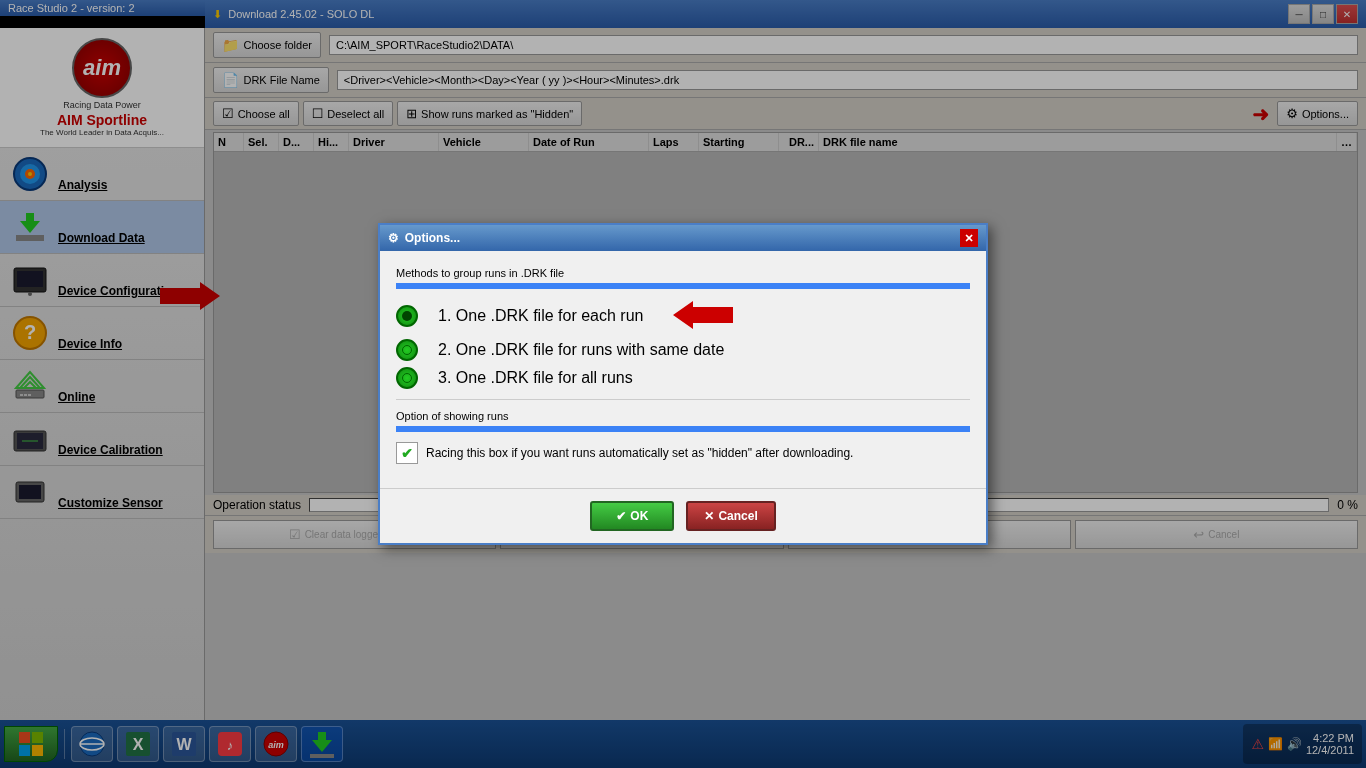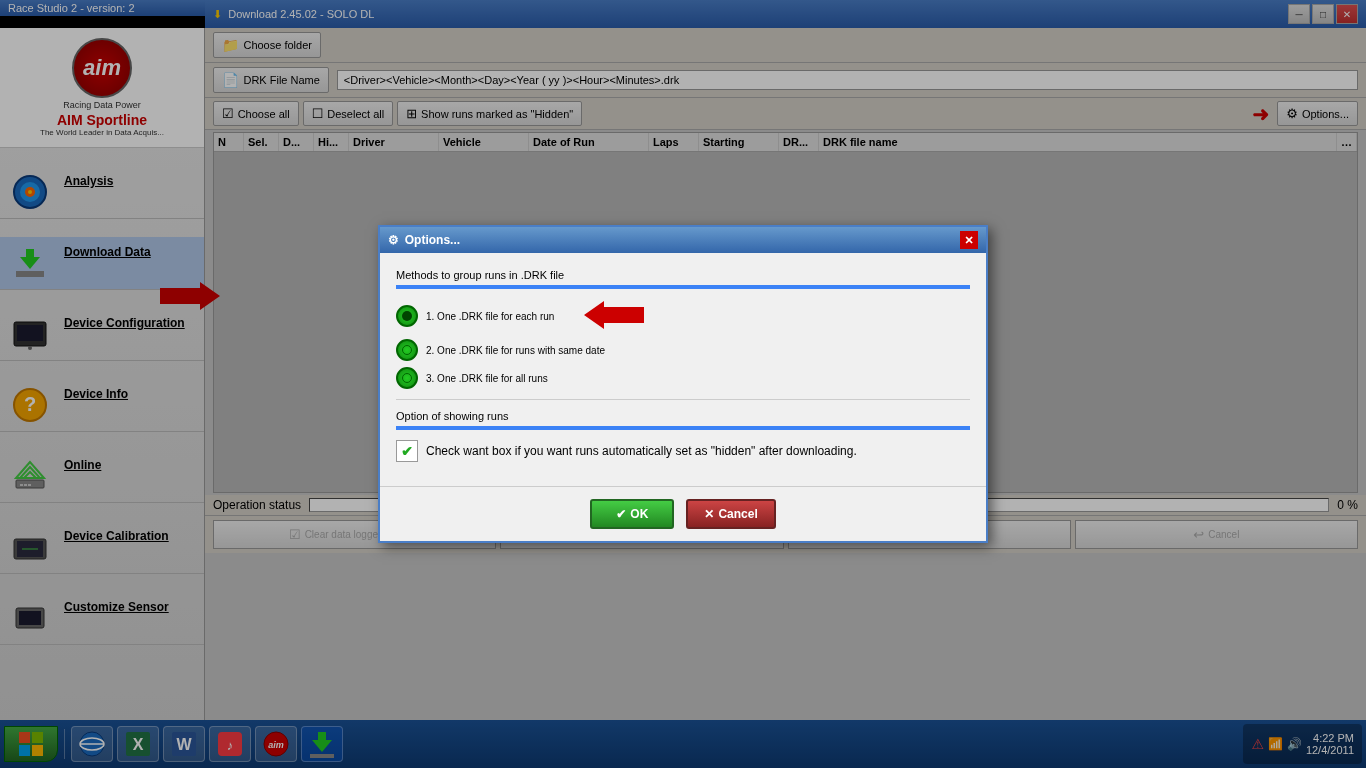--- a/index.html
+++ b/index.html
@@ -37,22 +37,22 @@
     .logo-circle {
       width: 60px; height: 60px; border-radius: 50%; background: radial-gradient(circle, #cc0000, #880000);
       display: flex; align-items: center; justify-content: center; color: white; font-weight: bold; font-size: 18px;
       border: 2px solid #666;
     }
     .logo-tagline { font-size: 9px; color: #333; text-align: left; margin-top: 2px; }
     .logo-brand { font-size: 14px; color: #cc0000; font-weight: bold; margin-top: 2px; }
     .logo-sub { font-size: 8px; color: #333; text-align: center; }
 
     .sidebar-item {
-      width: 100%; display: flex; align-items: flex-start; padding: 8px 12px; gap: 16px;
-      cursor: pointer; border-bottom: 1px solid #bbb; transition: background 0.1s; margin-top: 18px;
+      width: 100%; display: flex; align-items: flex-end; padding: 8px 12px; gap: 10px;
+      cursor: pointer; border-bottom: 1px solid #bbb; transition: background 0.1s;
     }
     .sidebar-item.active { background: #b0c8e8; }
     .sidebar-icon { width: 36px; height: 36px; display: flex; align-items: center; justify-content: center; }
     .sidebar-label { font-size: 12px; font-weight: bold; color: #000; text-decoration: underline; }
 
     
     .menu-bar {
       position: absolute; top: 28px; left: 0; width: 205px; height: 20px;
       background: #d4d0c8; border-bottom: 1px solid #999;
       display: flex; align-items: center; padding: 0 4px; gap: 8px;
@@ -108,22 +108,22 @@
       background: linear-gradient(to bottom, #6699cc, #3366aa);
       color: white; padding: 4px 8px; display: flex; align-items: center; justify-content: space-between;
       font-size: 12px; font-weight: bold;
     }
     .dialog-close {
       width: 18px; height: 18px; background: #cc0000; color: white; border: none;
       cursor: pointer; font-size: 11px; display: flex; align-items: center; justify-content: center;
       font-weight: bold;
     }
     .dialog-body { padding: 16px; }
-    .dialog-section-title { font-size: 11px; color: #000; margin-bottom: 10px; border-bottom: 4px solid #3b82f6; padding-bottom: 4px; }
-    .radio-option { display: flex; align-items: center; gap: 8px; margin: 6px 0; font-size: 10px; cursor: pointer; }
+    .dialog-section-title { font-size: 11px; color: #000; margin-bottom: 10px; border-bottom: 6px solid #3b82f6; padding-bottom: 4px; }
+    .radio-option { display: flex; align-items: center; gap: 20px; margin: 6px 0; font-size: 16px; cursor: pointer; }
     .radio-icon {
       width: 22px; height: 22px; border-radius: 50%;
       background: radial-gradient(circle, #22cc22, #118811);
       border: 2px solid #006600;
       display: flex; align-items: center; justify-content: center;
     }
     .radio-inner { width: 10px; height: 10px; border-radius: 50%; background: #004400; }
     .separator { border: none; border-top: 1px solid #ccc; margin: 10px 0; }
     .checkbox-option { display: flex; align-items: center; gap: 8px; margin: 8px 0; font-size: 12px; }
     .checkbox-icon {
@@ -287,20 +287,21 @@
   </div>
 </div>
 
 <div style="position:absolute;top:28px;left:205px;right:0;bottom:48px;background:#c8c8c8;display:flex;flex-direction:column;">
 
   <div class="toolbar-row">
     <button class="toolbar-btn">
       <span style="color:#f5c518;font-size:14px;">📁</span>
       <span>Choose folder</span>
     </button>
+    <div class="path-display">C:\AIM_SPORT\RaceStudio2\DATA\</div>
   </div>
 
   <div class="toolbar-row">
     <button class="toolbar-btn">
       <span style="font-size:14px;">📄</span>
       <span>DRK File Name</span>
     </button>
     <div class="path-display">&lt;Driver&gt;&lt;Vehicle&gt;&lt;Month&gt;&lt;Day&gt;&lt;Year ( yy )&gt;&lt;Hour&gt;&lt;Minutes&gt;.drk</div>
   </div>
 
@@ -330,21 +331,21 @@
     <div class="table-header">
       <div class="col" style="width:30px;">N</div>
       <div class="col" style="width:35px;">Sel.</div>
       <div class="col" style="width:35px;">D...</div>
       <div class="col" style="width:35px;">Hi...</div>
       <div class="col" style="width:90px;">Driver</div>
       <div class="col" style="width:90px;">Vehicle</div>
       <div class="col" style="width:120px;">Date of Run</div>
       <div class="col" style="width:50px;">Laps</div>
       <div class="col" style="width:80px;">Starting</div>
-      <div class="col" style="width:40px;">DR...</div>
+      <div class="col" style="width:40px;text-align:right;">DR...</div>
       <div class="col" style="flex:1;">DRK file name</div>
       <div class="col" style="width:20px;">…</div>
     </div>
     <div style="height:340px;background:#b8b8b8;"></div>
   </div>
 
   <div style="display:flex;align-items:center;padding:3px 8px;background:#d4d0c8;margin-top:2px;">
     <span>Operation status</span>
     <div class="progress-bar-container">
       <div class="progress-fill"></div>
@@ -418,21 +419,21 @@
           </div>
         <span>3.  One .DRK file for all runs</span>
       </div>
 
       <hr class="separator">
 
       <div class="dialog-section-title">Option of showing runs</div>
 
       <div class="checkbox-option">
         <div class="checkbox-icon">✔</div>
-        <span>Check want box if you want runs automatically set as "hidden" after downloading.</span>
+        <span>Racing this box if you want runs automatically set as "hidden" after downloading.</span>
       </div>
     </div>
 
     <div class="dialog-buttons">
       <button class="btn-ok">
         <span>✔</span>
         <span>OK</span>
       </button>
       <button class="btn-cancel">
         <span>✕</span>

